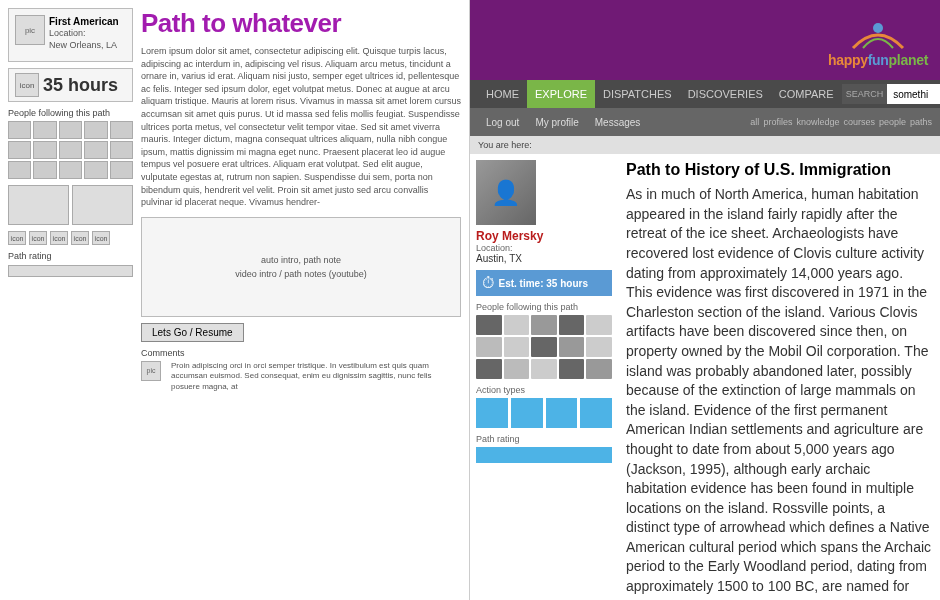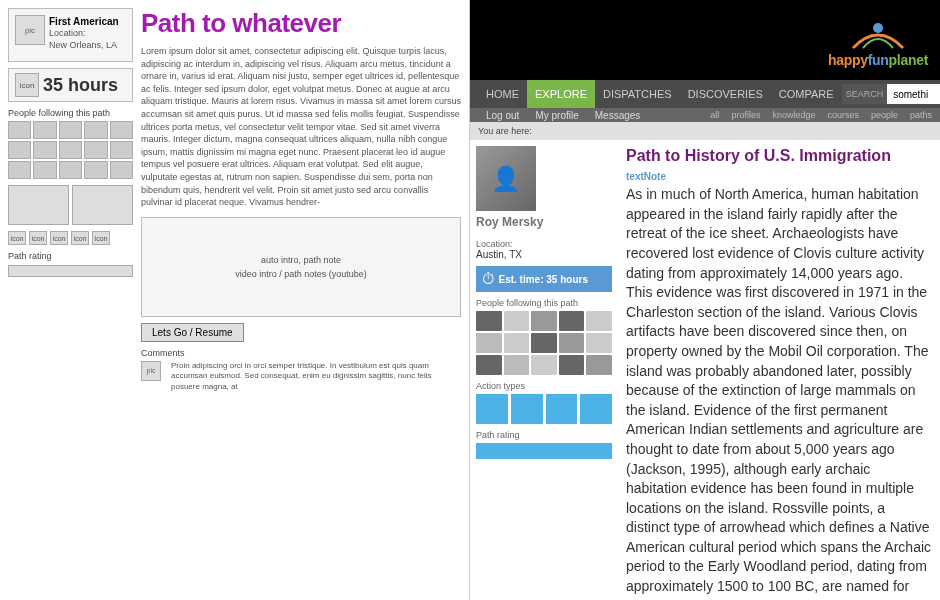--- a/index.html
+++ b/index.html
@@ -246,21 +246,21 @@
       width: 470px;
       height: 600px;
       background: #fff;
       overflow: hidden;
       display: flex;
       flex-direction: column;
     }
 
     
     .right-header {
-      background: #000000;
+      background: #701a75;
       padding: 8px 12px 0 12px;
       display: flex;
       justify-content: flex-end;
       align-items: center;
       height: 80px;
       flex-shrink: 0;
     }
     .logo-area {
       display: flex;
       flex-direction: column;
@@ -316,37 +316,37 @@
       width: 70px;
       height: 20px;
     }
 
     
     .right-subnav {
       background: #666;
       display: flex;
       align-items: center;
       padding: 0 8px;
-      height: 14px;
+      height: 28px;
       flex-shrink: 0;
     }
     .subnav-item {
       color: #ddd;
       font-size: 10px;
       padding: 0 8px;
       cursor: pointer;
     }
     .search-filter {
       margin-left: auto;
       display: flex;
       gap: 4px;
       font-size: 9px;
       color: #bbb;
     }
-    .search-filter span { cursor: pointer; margin-left: 8px; }
+    .search-filter span { cursor: pointer; }
 
     
     .you-are-here-bar {
       background: #e0e0e0;
       padding: 2px 8px;
       font-size: 9px;
       color: #444;
       height: 18px;
       display: flex;
       align-items: center;
@@ -382,22 +382,22 @@
       display: flex;
       align-items: center;
       justify-content: center;
       font-size: 24px;
       color: #ddd;
     }
 
     .person-name {
       font-size: 12px;
       font-weight: bold;
-      color: #737373;
-      margin-bottom: 10px;
+      color: #b91c1c;
+      margin-bottom: 0;
     }
     .person-loc-label {
       font-size: 9px;
       color: #666;
     }
     .person-loc {
       font-size: 10px;
       color: #333;
       margin-bottom: 6px;
     }
@@ -471,21 +471,21 @@
     
     .right-right-col {
       flex: 1;
       padding: 6px 8px;
       overflow: hidden;
     }
 
     .article-title {
       font-size: 16px;
       font-weight: bold;
-      color: #701a75;
+      color: #000000;
       margin-bottom: 6px;
       line-height: 1.2;
     }
 
     .text-note-label {
       font-size: 10px;
       font-weight: bold;
       color: #5a9ad4;
       margin-bottom: 3px;
     }
@@ -768,21 +768,20 @@
         <div class="action-block"></div>
       </div>
 
       <div class="path-rating-label">Path rating</div>
       <div class="path-rating-bar"></div>
     </div>
 
     <div class="right-right-col">
       <div class="article-title">Path to History of U.S. Immigration</div>
 
-      <div class="text-note-label">textNote</div>
       <div class="article-body">As in much of North America, human habitation appeared in the island fairly rapidly after the retreat of the ice sheet. Archaeologists have recovered lost evidence of Clovis culture activity dating from approximately 14,000 years ago. This evidence was first discovered in 1971 in the Charleston section of the island. Various Clovis artifacts have been discovered since then, on property owned by the Mobil Oil corporation. The island was probably abandoned later, possibly because of the extinction of large mammals on the island. Evidence of the first permanent American Indian settlements and agriculture are thought to date from about 5,000 years ago (Jackson, 1995), although early archaic habitation evidence has been found in multiple locations on the island. Rossville points, a distinct type of arrowhead which defines a Native American cultural period which spans the Archaic period to the Early Woodland period, dating from approximately 1500 to 100 BC, are named for the Rossville section of Staten Island where they were first recognized, having been found in the vicinity of the old Rossville Post Office building. At the time of European contact the island was inhabited by the Raritan band of the Unami division of the Lenape.</div>
 
       <div class="audio-note-label">textNote (audio)</div>
       <div class="audio-player">
         <div class="audio-play">▶</div>
         <div class="audio-bar"></div>
         <span style="font-size:8px;color:#555;margin-right:4px;">0:41 / 2:16</span>
         <span class="audio-vol">🔊</span>
         <span style="background:#888;color:#fff;font-size:8px;padding:1px 3px;margin-left:3px;cursor:pointer;">paths</span>
       </div>

